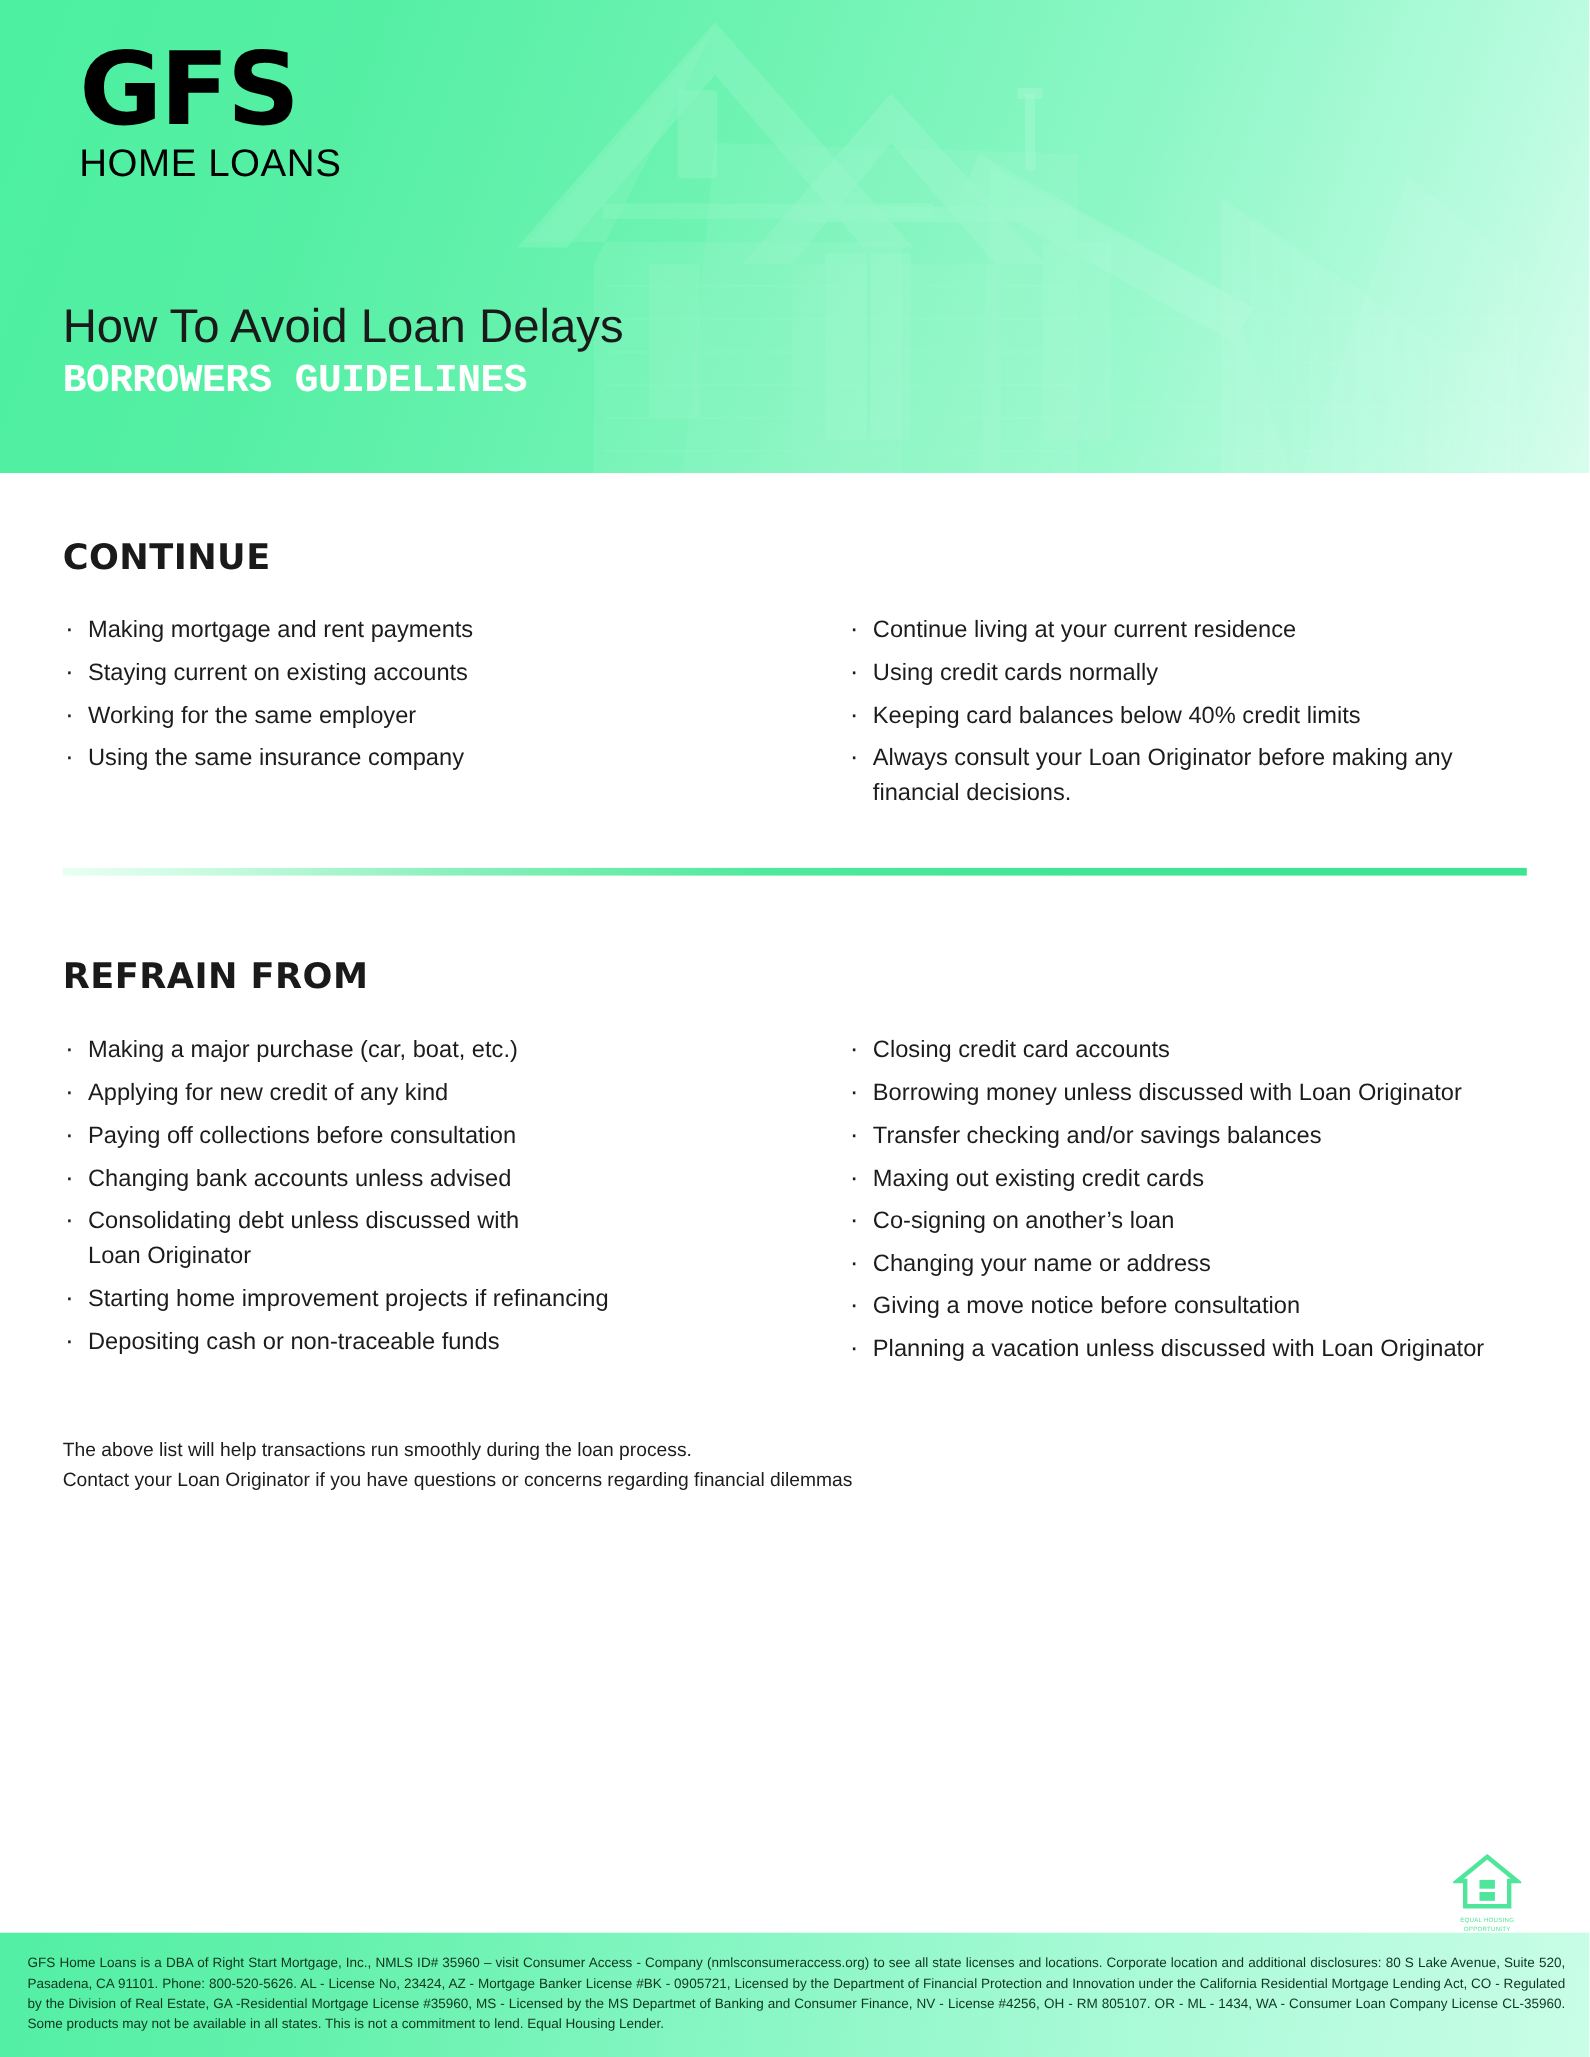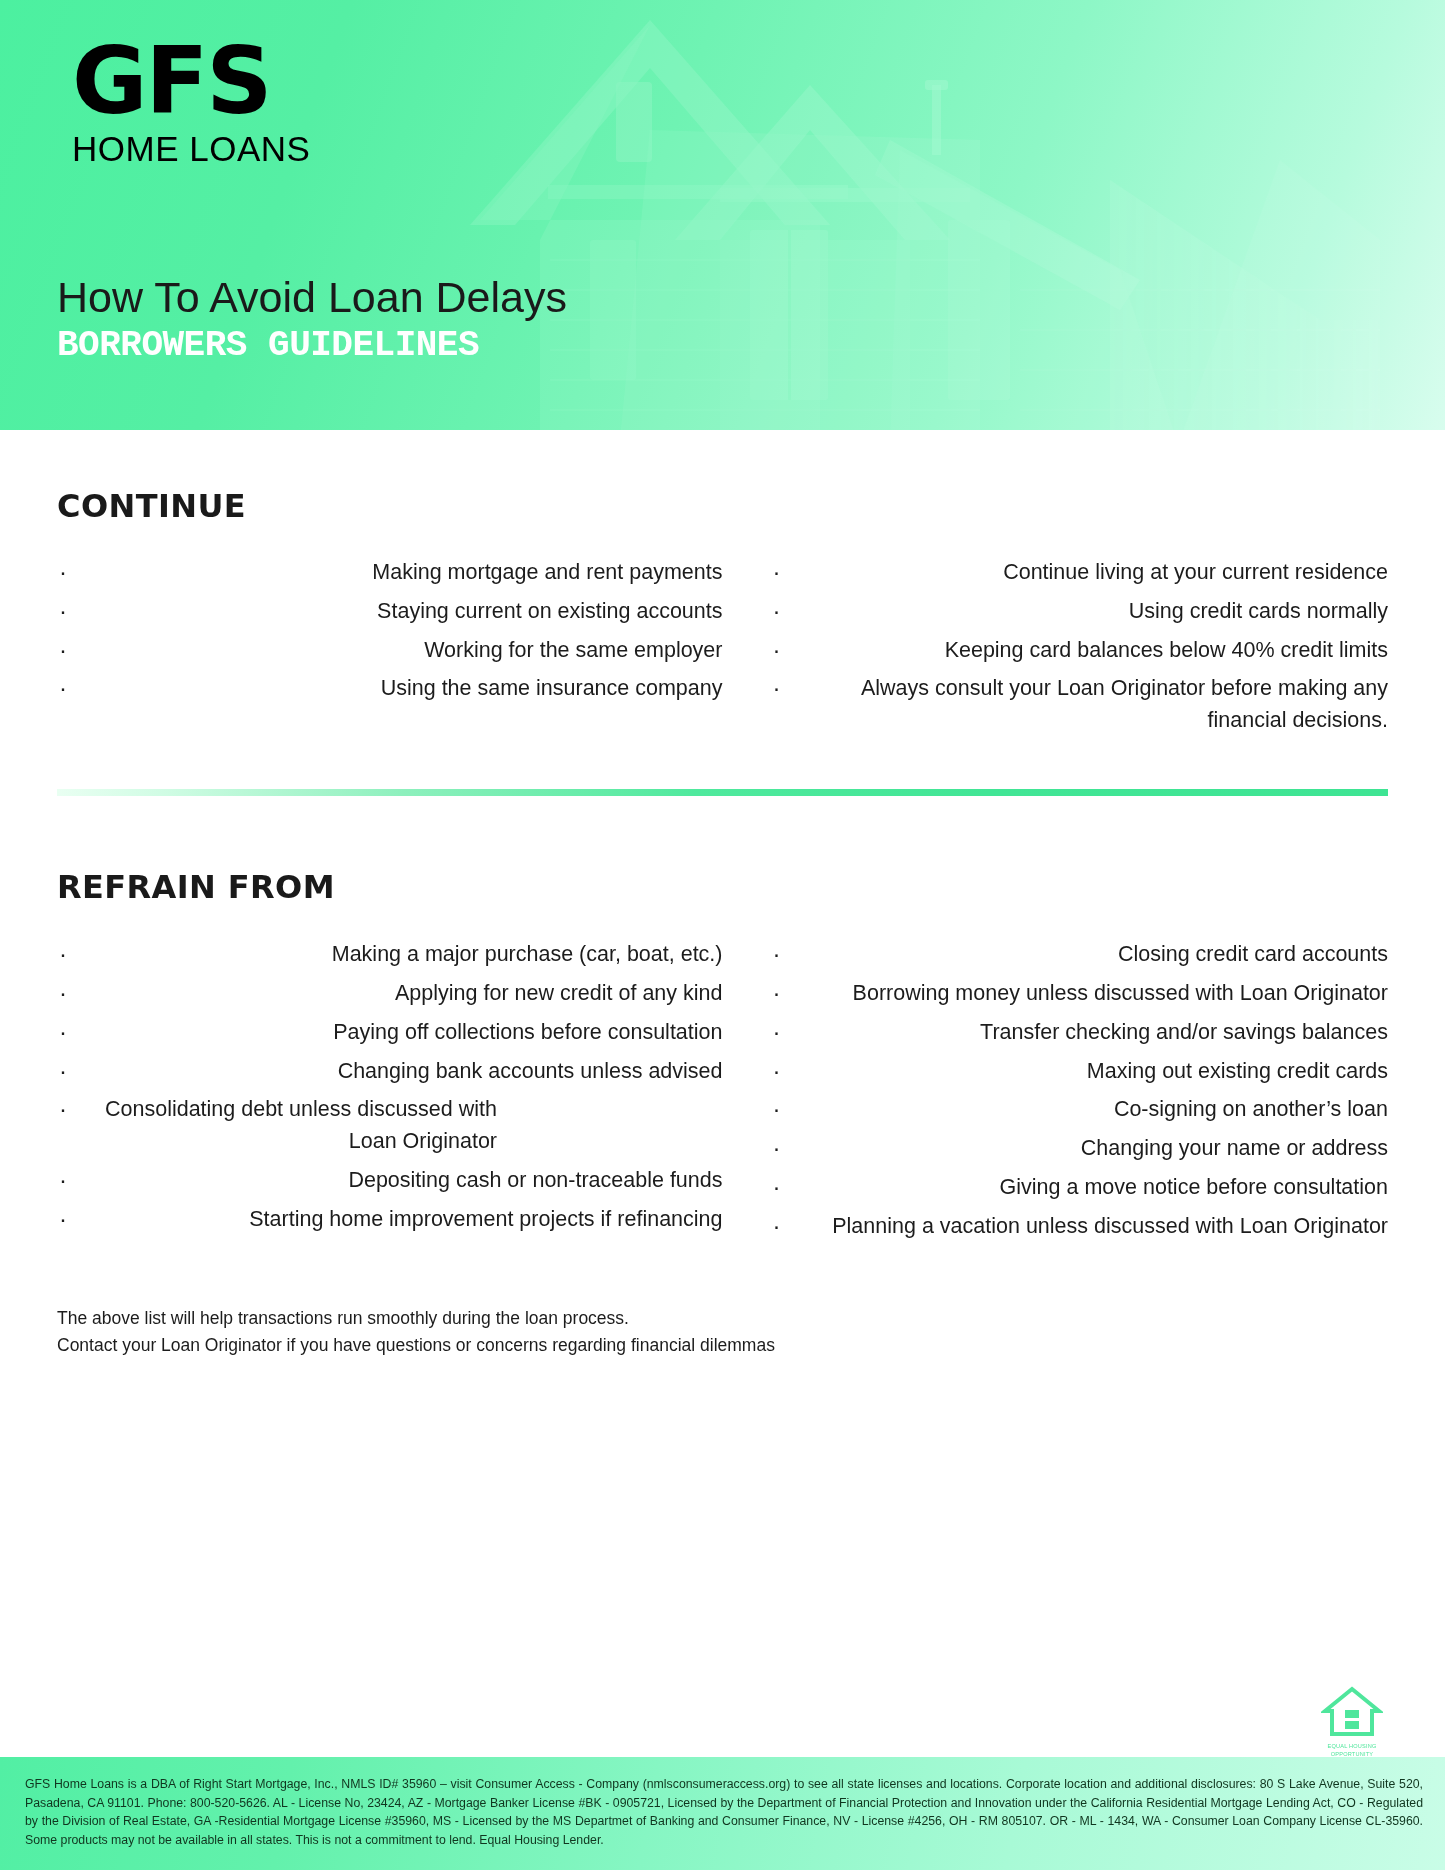--- a/index.html
+++ b/index.html
@@ -104,21 +104,20 @@
     letter-spacing: 0.4px;
     color: #1a1a1a;
   }
 
   .cols {
     display: flex;
     width: 100%;
   }
   .col {
     width: 50%;
-    text-align: right;
   }
   .col-right {
     padding-left: 48px;
   }
 
   ul.blist {
     list-style: none;
     margin: 0;
     padding: 0;
   }
@@ -310,22 +309,22 @@
     <div style="height:33px"></div>
 
     <div class="cols">
       <div class="col">
         <ul class="blist">
           <li>Making a major purchase (car, boat, etc.)</li>
           <li>Applying for new credit of any kind</li>
           <li>Paying off collections before consultation</li>
           <li>Changing bank accounts unless advised</li>
           <li style="max-width:440px">Consolidating debt unless discussed with Loan Originator</li>
+          <li>Starting home improvement projects if refinancing</li>
           <li>Depositing cash or non-traceable funds</li>
-          <li>Starting home improvement projects if refinancing</li>
         </ul>
       </div>
       <div class="col col-right">
         <ul class="blist">
           <li>Closing credit card accounts</li>
           <li>Borrowing money unless discussed with Loan Originator</li>
           <li>Transfer checking and/or savings balances</li>
           <li>Maxing out existing credit cards</li>
           <li>Co-signing on another’s loan</li>
           <li>Changing your name or address</li>

